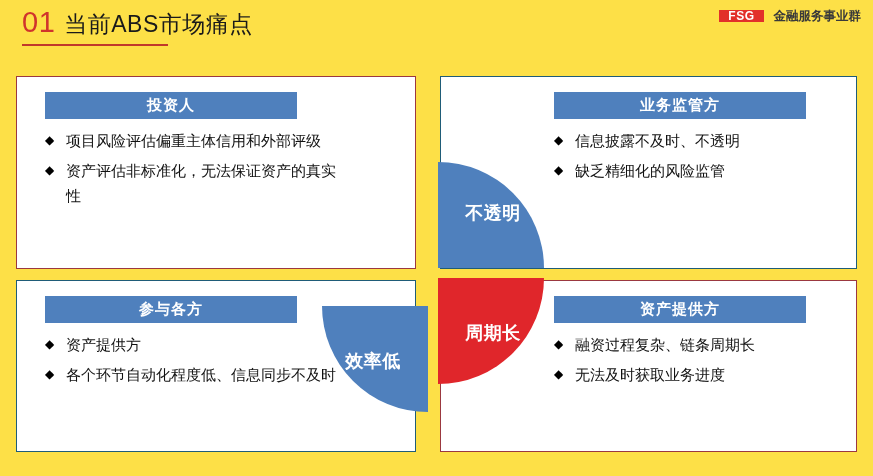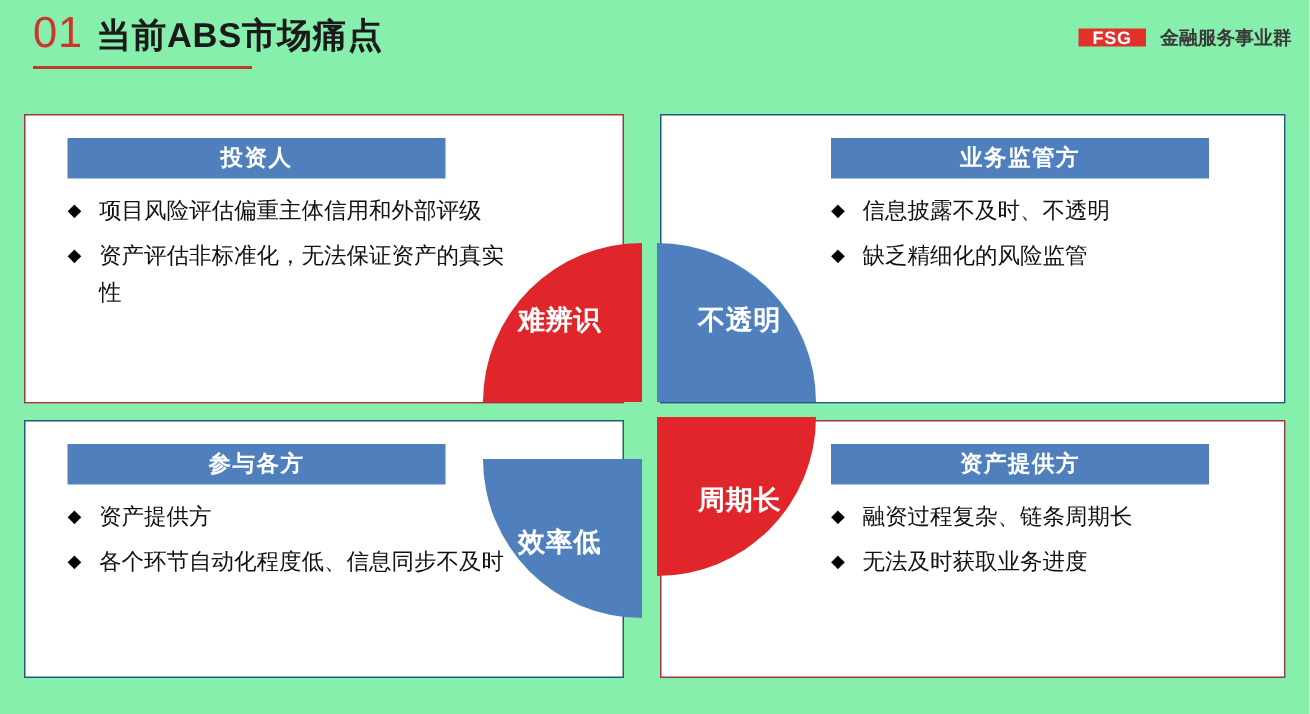--- a/index.html
+++ b/index.html
@@ -7,21 +7,21 @@
     padding: 0;
     background: #ffffff;
   }
   body {
     font-family: "Liberation Sans", "DejaVu Sans", sans-serif;
   }
   #slide {
     position: relative;
     width: 873px;
     height: 476px;
-    background: #86efac;
+    background: #fde047;
     overflow: hidden;
   }
 
   
   #header {
     position: absolute;
     left: 0; top: 0;
     width: 873px;
     height: 58px;
   }
@@ -34,39 +34,39 @@
   }
   #title-number {
     font-size: 29px;
     color: #D0342C;
     font-weight: 400;
     letter-spacing: 0.5px;
   }
   #title-text {
     font-size: 23px;
     color: #1a1a1a;
-    font-weight: 700;
+    font-weight: 400;
     margin-left: 9px;
     letter-spacing: 0.5px;
   }
   #title-underline {
     position: absolute;
     left: 22px;
     top: 44px;
     width: 146px;
     height: 2px;
     background: #C0392B;
   }
 
   #brand {
     position: absolute;
     right: 12px;
     top: 10px;
     display: flex;
-    align-items: flex-end;
+    align-items: flex-start;
     height: 21px;
     padding-left: 36px;
   }
   #brand-badge {
     background: #E2302A;
     color: #ffffff;
     font-size: 12px;
     font-weight: 700;
     letter-spacing: 0.5px;
     padding: 0 9px;
@@ -259,19 +259,18 @@
         <span>融资过程复杂、链条周期长</span>
       </li>
       <li>
         <span class="bullet">◆</span>
         <span>无法及时获取业务进度</span>
       </li>
     </ul>
   </div>
 
   <div id="circle">
-    <div class="quad" id="quad-tl">难辨识</div>
     <div class="quad" id="quad-tr">不透明</div>
     <div class="quad" id="quad-bl">效率低</div>
     <div class="quad" id="quad-br">周期长</div>
   </div>
 
 </div>
 
 </body></html>

